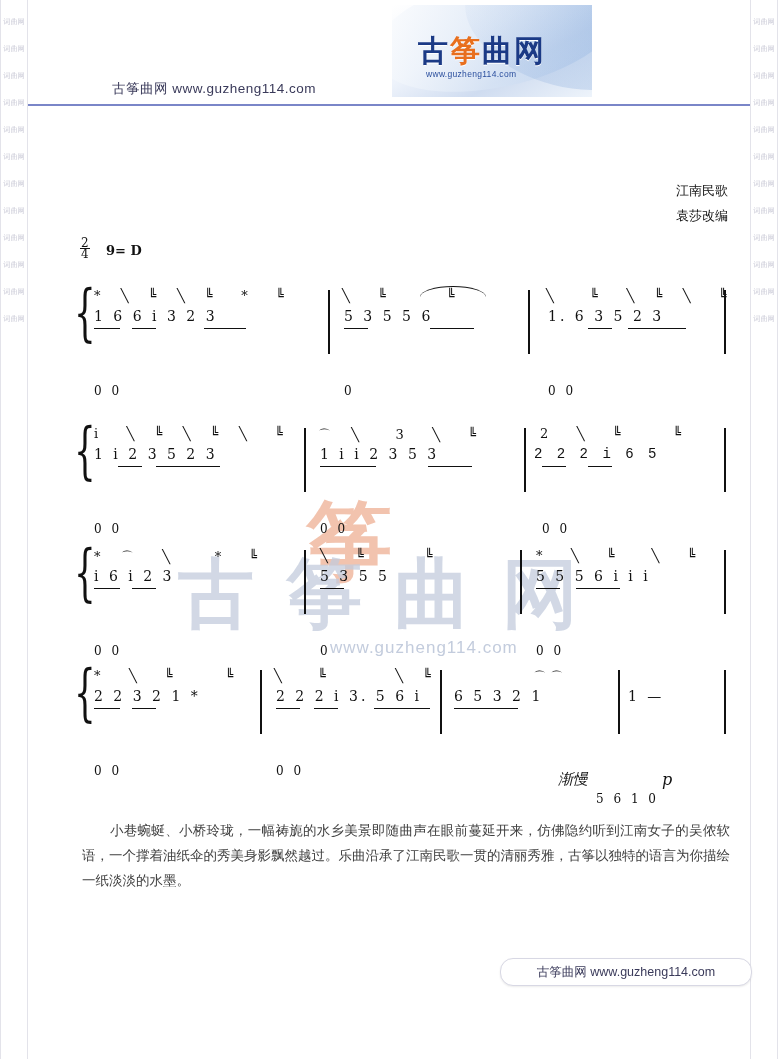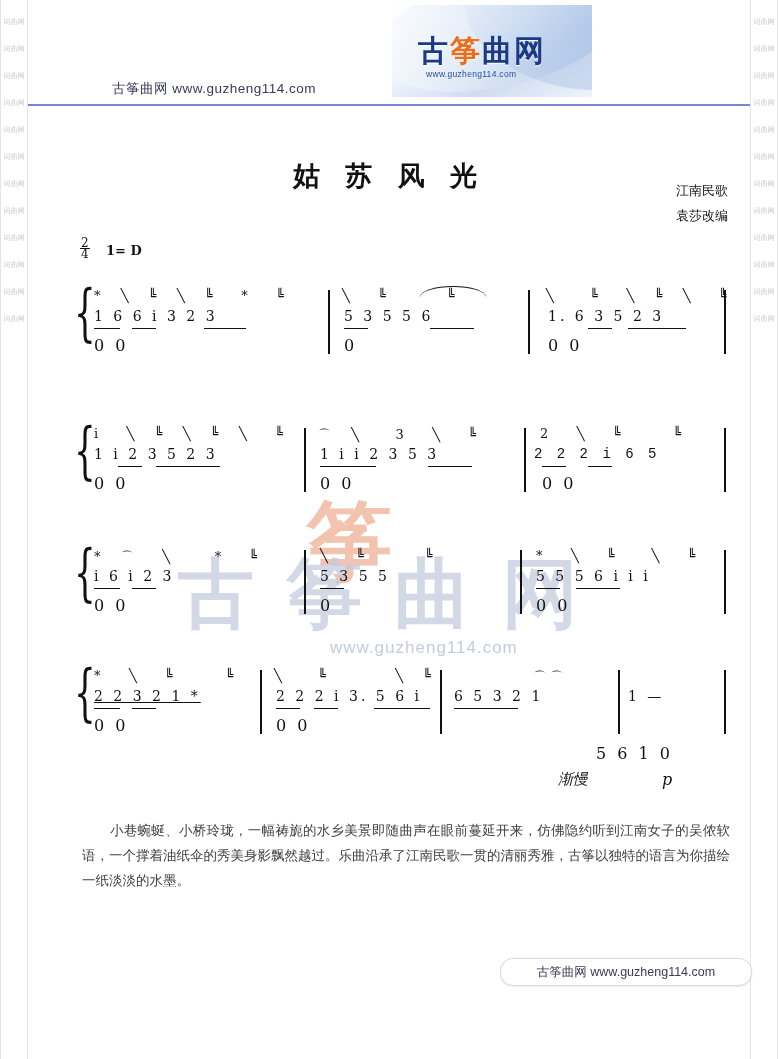--- a/index.html
+++ b/index.html
@@ -121,21 +121,21 @@
   .measure-text{
     position:absolute;
     font-family:"DejaVu Serif", serif;
     font-size:14px;color:#111;
     white-space:nowrap;
     letter-spacing:3px;
   }
   .bass-row{
     position:absolute;
     font-family:"DejaVu Serif", serif;
-    font-size:16px;color:#111;letter-spacing:3px;white-space:nowrap;
+    font-size:12px;color:#111;letter-spacing:3px;white-space:nowrap;margin-top:48px;
   }
   .orn{
     position:absolute;
     font-family:"DejaVu Serif", serif;
     font-size:13px;color:#111;white-space:nowrap;letter-spacing:4px;
   }
   .underline{
     position:absolute;height:1.3px;background:#111;
   }
   .slur{
@@ -289,33 +289,32 @@
       <div class="logo-box">
         <div class="logo-swoosh"></div>
         <div class="logo-swoosh2"></div>
         <div class="logo-text">
           <span>古</span><span class="accent">筝</span><span>曲网</span>
         </div>
         <div class="logo-url">www.guzheng114.com</div>
       </div>
     </div>
 
-    <div class="song-title">姑 苏 风 光</div>
     <div class="credits">
       <div>江南民歌</div>
       <div>袁莎改编</div>
     </div>
 
     <div class="meter">
       <span class="frac">
         <span class="n">2</span>
         <span class="d">4</span>
       </span>
     </div>
-    <div class="keysig">1= D</div>
+    <div class="keysig">9= D</div>
 
     <div class="wm">
       <div class="wm-gz">筝</div>
       <div class="wm-char" style="left:0px;  top:74px; font-size:76px;">古</div>
       <div class="wm-char" style="left:108px; top:74px; font-size:76px;">筝</div>
       <div class="wm-char" style="left:216px; top:74px; font-size:76px;">曲</div>
       <div class="wm-char" style="left:324px; top:74px; font-size:76px;">网</div>
       <div class="wm-url">www.guzheng114.com</div>
     </div>
 
@@ -401,21 +400,21 @@
       <div class="barline" style="left:696px;top:10px;height:64px;"></div>
     </div>
 
     <div class="system" style="top:660px;height:110px;">
       <div class="brace" style="top:6px;">{</div>
 
       <div class="orn" style="left:66px;top:8px;">*&nbsp;&nbsp;&nbsp;╲&nbsp;&nbsp;&nbsp;╚&nbsp;&nbsp;&nbsp;&nbsp;&nbsp;&nbsp;╚</div>
       <div class="orn" style="left:246px;top:8px;">╲&nbsp;&nbsp;&nbsp;&nbsp;╚&nbsp;&nbsp;&nbsp;&nbsp;&nbsp;&nbsp;&nbsp;&nbsp;╲&nbsp;&nbsp;╚</div>
       <div class="orn" style="left:424px;top:8px;">&nbsp;&nbsp;&nbsp;&nbsp;&nbsp;&nbsp;&nbsp;&nbsp;&nbsp;&nbsp;⌒⌒</div>
 
-      <div class="measure-text" style="left:66px;top:28px;text-decoration:underline;">2 2 3 2   1  *</div>
+      <div class="measure-text" style="left:66px;top:28px;">2 2 3 2   1  *</div>
       <div class="measure-text" style="left:248px;top:28px;">2 2  2 i  3. 5 6 i</div>
       <div class="measure-text" style="left:426px;top:28px;">6 5 3 2 1</div>
       <div class="measure-text" style="left:600px;top:28px;">1          —</div>
 
       <div class="underline" style="left:66px;top:48px;width:26px;"></div>
       <div class="underline" style="left:104px;top:48px;width:24px;"></div>
       <div class="underline" style="left:248px;top:48px;width:24px;"></div>
       <div class="underline" style="left:286px;top:48px;width:24px;"></div>
       <div class="underline" style="left:346px;top:48px;width:56px;"></div>
       <div class="underline" style="left:426px;top:48px;width:64px;"></div>

